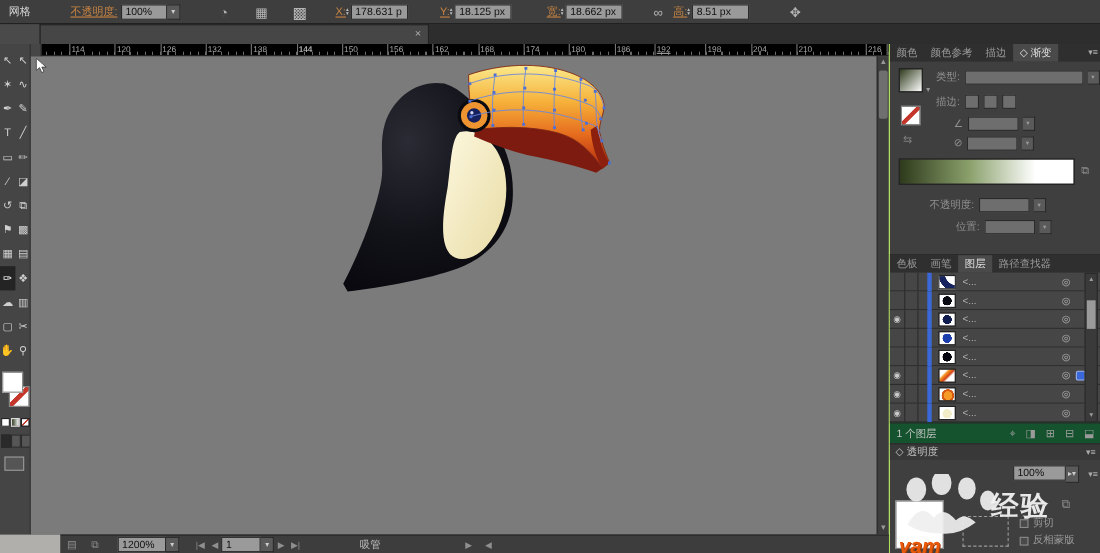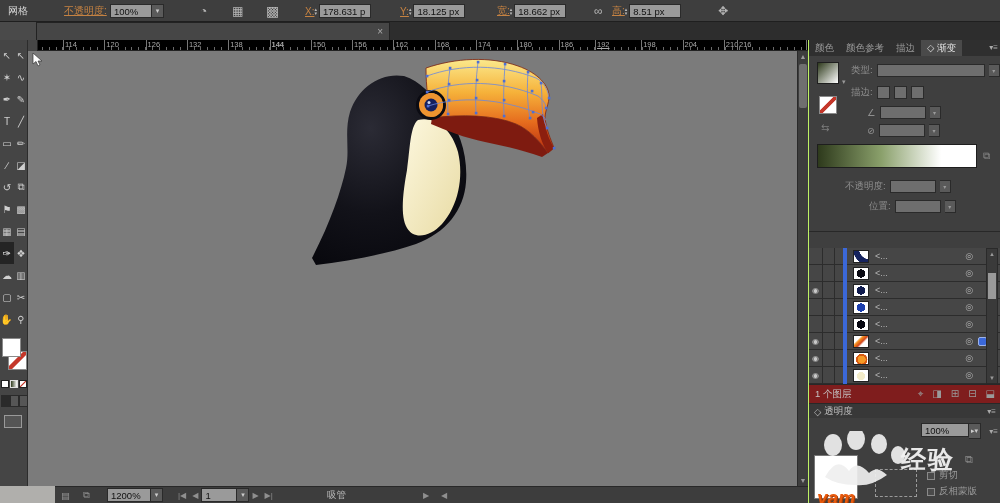--- a/index.html
+++ b/index.html
@@ -108,21 +108,21 @@
   .t-orange { background:radial-gradient(circle at 55% 60%, #f59a26 0 38%, #d85a12 40% 55%, #fff 58%); }
   .t-cream { background:radial-gradient(circle at 50% 55%, #f3ecc9 0 44%, #fff 47%); }
   .llabel { color:#b5b5b5; font-size:9px; margin-left:6px; }
   .ltarget { position:absolute; right:28px; color:#b0b0b0; font-size:9px; }
   .lsel { position:absolute; right:14px; width:9px; height:9px; background:#3b68d9; border:1px solid #9db4ea; border-radius:2px; }
   #layers-scroll { position:absolute; right:3px; top:16px; width:12px; height:136px; background:#3a3a3a; border:1px solid #2a2a2a; }
   #layers-scroll .up,#layers-scroll .down { position:absolute; left:0; width:10px; height:10px; color:#999; font-size:6px;
     display:flex; align-items:center; justify-content:center; }
   #layers-scroll .up{top:0;} #layers-scroll .down{bottom:0;}
   #layers-scroll .thumb { position:absolute; left:1px; top:24px; width:8px; height:26px; background:#9a9a9a; }
-  #layers-footer { position:absolute; left:0; top:152px; width:192px; height:19px; background:#7f1d1d;
+  #layers-footer { position:absolute; left:0; top:152px; width:192px; height:19px; background:#14532d;
     border-top:1px solid #282828; display:flex; align-items:center; color:#c5c5c5; font-size:9.5px; padding:0 6px; gap:10px; }
   #layers-footer .ficons { margin-left:auto; display:flex; gap:9px; color:#9a9a9a; font-size:10px; }
 
   
   #transparency-panel { position:absolute; left:0; top:363px; width:192px; height:100px; }
   #trans-header { height:15px; background:#383838; border-top:1px solid #282828; display:flex; align-items:center;
     color:#c0c0c0; font-size:9.5px; padding:0 5px; gap:3px; }
   #trans-opacity { position:absolute; left:112px; top:20px; display:flex; }
   #trans-thumb { position:absolute; left:5px; top:52px; width:44px; height:44px; background:#fff; border:1px solid #777; }
   #trans-link-icon { position:absolute; left:156px; top:50px; color:#8a8a8a; font-size:11px; }
@@ -259,21 +259,21 @@
         <div class="rtick" style="left: 324.1px;">156</div>
         <div class="rtick" style="left: 365.4px;">162</div>
         <div class="rtick" style="left: 406.7px;">168</div>
         <div class="rtick" style="left: 448px;">174</div>
         <div class="rtick" style="left: 489.3px;">180</div>
         <div class="rtick" style="left: 530.6px;">186</div>
         <div class="rtick" style="left: 567px; text-decoration: underline;">192</div>
         <div class="rtick" style="left: 613.2px;">198</div>
         <div class="rtick" style="left: 654.5px;">204</div>
         <div class="rtick" style="left: 695.8px;">210</div>
-        <div class="rtick" style="left: 709px;">216</div>
+        <div class="rtick" style="left: 759px;">216</div>
         <div class="rtick" style="left: 778.4px;">222</div>
       </div>
     <div id="ruler-corner"></div>
     <div id="art">
       <svg style="position:absolute;left:272px;top:7px" width="256" height="210" viewBox="0 0 256 210">
         <defs>
           <radialGradient id="bodyG" cx="0.38" cy="0.28" r="0.9">
             <stop offset="0" stop-color="#2b2b35"></stop>
               <stop offset="0.5" stop-color="#121219"></stop>
               <stop offset="1" stop-color="#05050a"></stop>
@@ -396,20 +396,26 @@
         <span class="dfield-btn"></span>
       </div>
       <div class="grow" style="left:60px;top:160px">
         <span class="plabel">位置:</span>
         <span class="dfield"></span>
         <span class="dfield-btn"></span>
       </div>
     </div>
 
     <div id="layers-panel">
+      <div class="ptabs">
+          <div class="ptab">色板</div>
+          <div class="ptab">画笔</div>
+          <div class="ptab active">图层</div>
+          <div class="ptab">路径查找器</div>
+        </div>
       <div class="pmenu" style="top:195px">▾≡</div>
       <div id="layers-rows">
           <div class="lrow">
             <div class="leye"></div>
             <div class="lcol2"></div>
             <div class="lbar"></div>
             <div class="lthumb t-arc"></div>
             <div class="llabel">&lt;...</div>
             <div class="ltarget">◎</div>
           </div>

